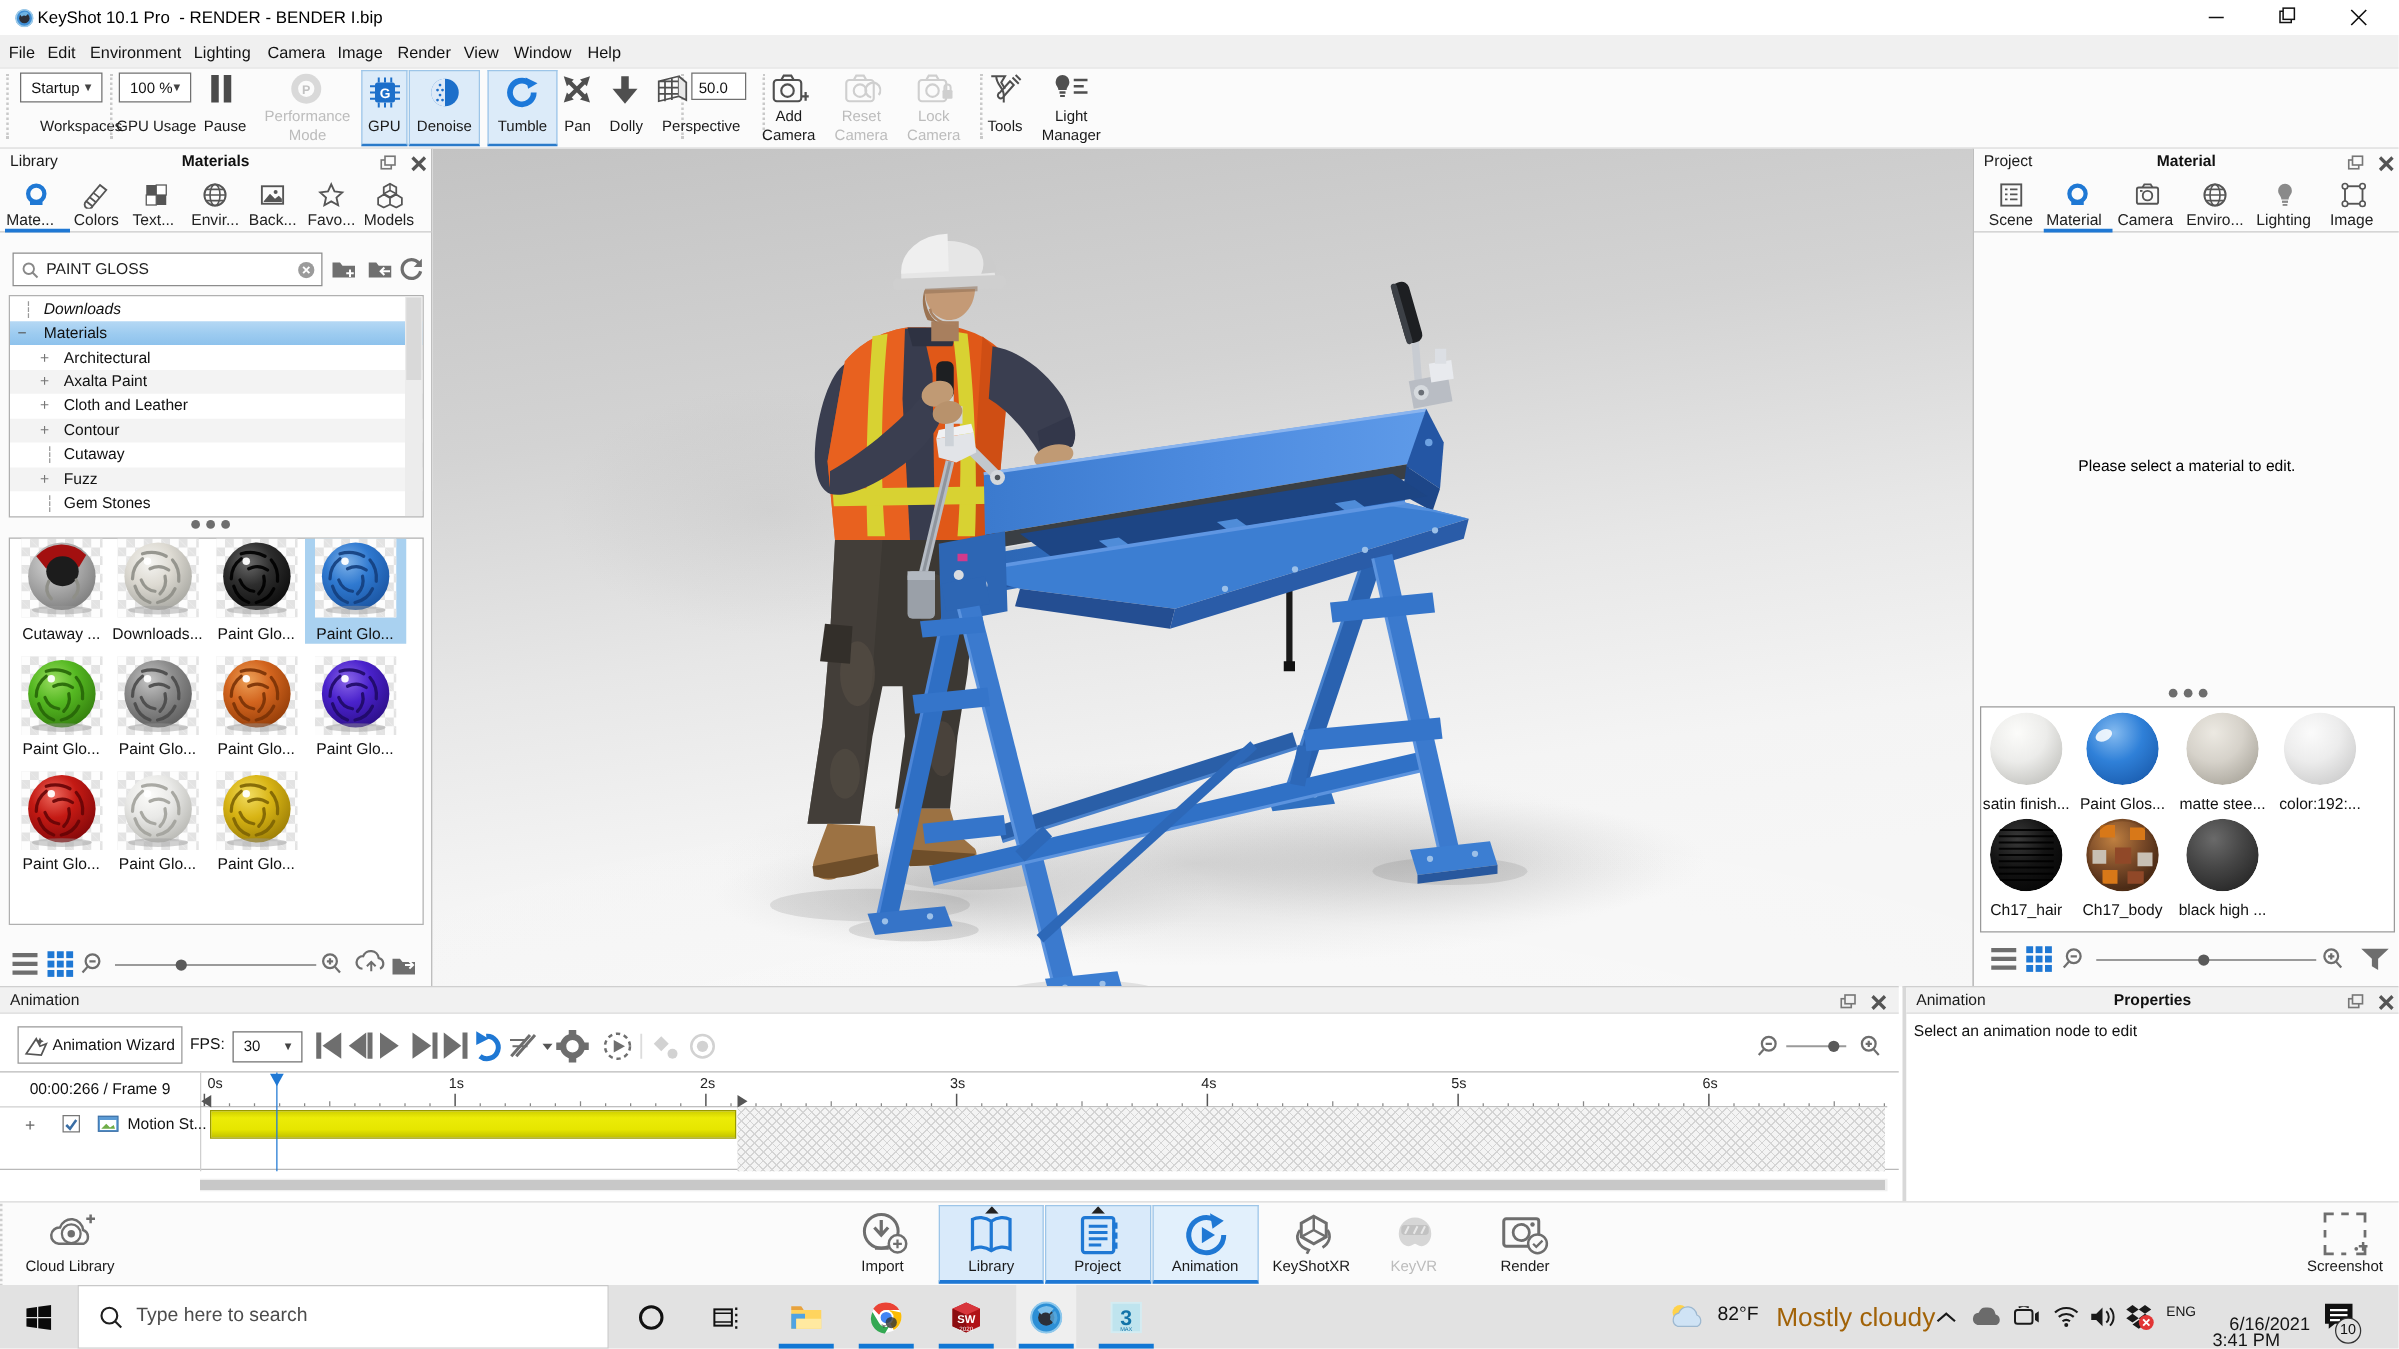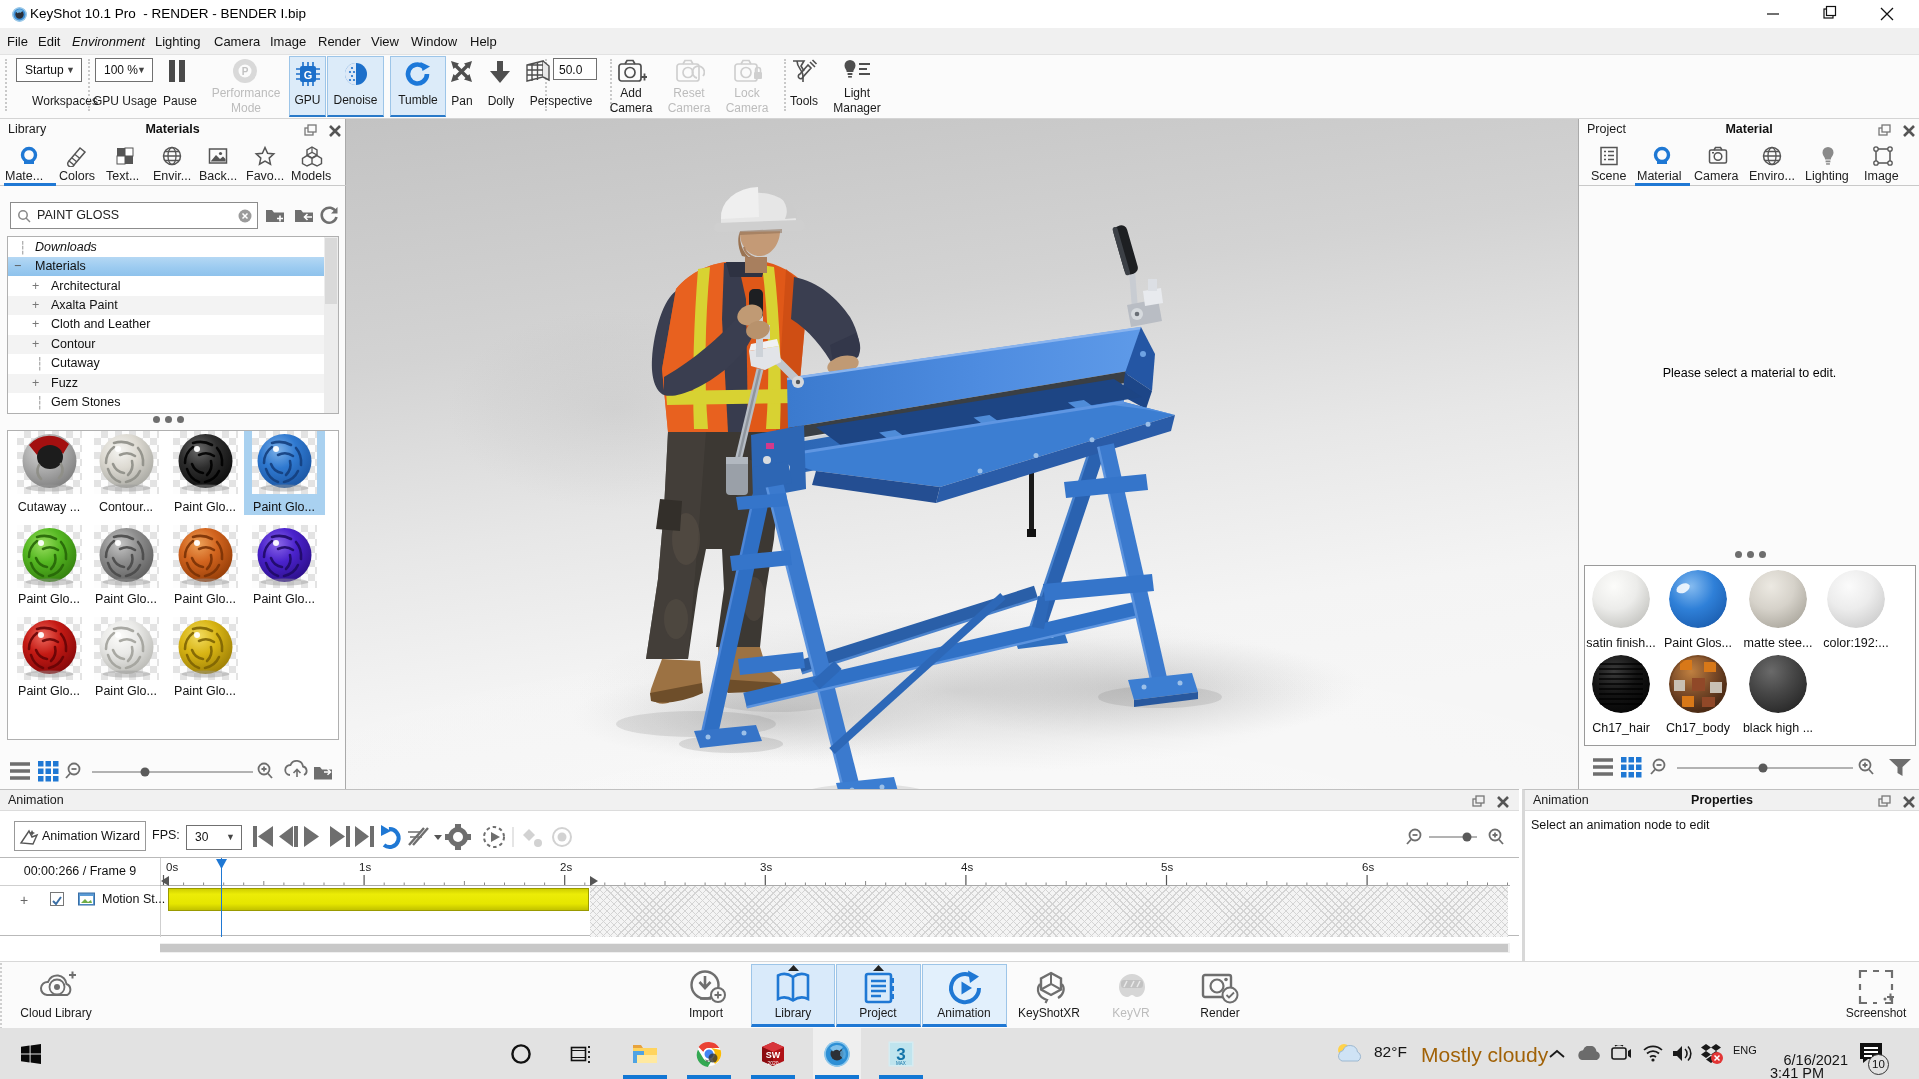--- a/index.html
+++ b/index.html
@@ -35,21 +35,21 @@
     <line x1="5" y1="14" x2="17" y2="14" stroke="#111" stroke-width="1.2"></line>
     <rect x="62" y="9" width="9" height="9" fill="none" stroke="#111" stroke-width="1.2"></rect>
     <rect x="64.5" y="6.5" width="9" height="9" fill="#fff" stroke="#111" stroke-width="1.2"></rect>
     <path d="M119 8 L131 20 M131 8 L119 20" stroke="#111" stroke-width="1.3"></path>
   </svg>
 </div>
 
 <div class="abs" style="left:0;top:28px;width:1919px;height:27px;background:#f0f0f0;border-bottom:1px solid #e2e2e2;font-size:13px;color:#111;">
   <span class="abs" style="left:7px;top:6px;">File</span>
   <span class="abs" style="left:38px;top:6px;">Edit</span>
-  <span class="abs" style="left:72px;top:6px;font-style:italic;">Environment</span>
+  <span class="abs" style="left:72px;top:6px;">Environment</span>
   <span class="abs" style="left:155px;top:6px;">Lighting</span>
   <span class="abs" style="left:214px;top:6px;">Camera</span>
   <span class="abs" style="left:270px;top:6px;">Image</span>
   <span class="abs" style="left:318px;top:6px;">Render</span>
   <span class="abs" style="left:371px;top:6px;">View</span>
   <span class="abs" style="left:411px;top:6px;">Window</span>
   <span class="abs" style="left:470px;top:6px;">Help</span>
 </div>
 
 <div id="toolbar" class="abs" style="left:0;top:55px;width:1919px;height:64px;background:#fbfbfb;border-bottom:1px solid #d4d4d4;">
@@ -322,21 +322,21 @@
           <path d="M46 40 q-4 9 -14 11"></path>
 <path d="M26 51 q-9 -3 -12 -13"></path>
           <path d="M12 32 q0 -10 8 -16"></path>
           <path d="M26 24 q8 -4 15 1"></path>
 <path d="M38 30 q2 8 -4 14"></path>
           <path d="M30 42 q-8 -1 -11 -9"></path>
         </g>
 <circle cx="24" cy="18" r="3" fill="#ffffff" opacity="0.95"></circle>
 <ellipse cx="32.5" cy="57" rx="24" ry="3.5" fill="#9a9a9a" opacity="0.45"></ellipse>
 </svg>
-<div class="thumblbl" style="left:87px;top:381px;width:78px;">Contour...</div>
+<div class="thumblbl" style="left:87px;top:381px;width:78px;">Downloads...</div>
 <div class="abs chk" style="left:173px;top:312px;width:65px;height:63px;"></div>
 <svg class="abs t" style="left:173px;top:312px;" width="65" height="63" viewBox="0 0 65 63">
 <defs>
           <radialGradient id="sg2" cx="0.38" cy="0.3" r="0.75">
 <stop offset="0" stop-color="#6a6a6a"></stop>
             <stop offset="0.45" stop-color="#2d2d2d"></stop>
             <stop offset="1" stop-color="#0c0c0c"></stop>
 </radialGradient>
         </defs>
 <circle cx="32.5" cy="30" r="27" fill="url(#sg2)"></circle>
@@ -1249,20 +1249,27 @@
     <path d="M30 29 h7 M33.5 25.5 v7" stroke="#6e6e6e" stroke-width="2"></path>
     <circle cx="28" cy="31" r="1.5" fill="#6e6e6e"></circle>
   </svg>
   <div class="lbl abs" style="left:1838px;top:44px;width:76px;">Screenshot</div>
 </div>
 
 <div id="taskbar" class="abs" style="left:0;top:1028px;width:1919px;height:51px;background:#e2e2e2;">
   <svg class="abs" style="left:21px;top:16px;" width="20" height="20" viewBox="0 0 20 20">
     <path d="M0 2.8 L8.6 1.6 V9.5 H0 Z M9.6 1.4 L20 0 V9.5 H9.6 Z M0 10.5 H8.6 V18.4 L0 17.2 Z M9.6 10.5 H20 V20 L9.6 18.6 Z" fill="#0a0a0a"></path>
   </svg>
+  <div class="abs" style="left:62px;top:0;width:425px;height:51px;background:#ffffff;border:1px solid #c8c8c8;">
+    <svg class="abs" style="left:16px;top:15px;" width="20" height="20" viewBox="0 0 20 20">
+      <circle cx="8.5" cy="8.5" r="6.3" fill="none" stroke="#1f1f1f" stroke-width="1.7"></circle>
+      <path d="M13 13 L18 18" stroke="#1f1f1f" stroke-width="1.7"></path>
+    </svg>
+    <div class="abs" style="left:46px;top:15px;font-size:15.5px;color:#4c4c4c;">Type here to search</div>
+  </div>
   <svg class="abs" style="left:510px;top:15px;" width="22" height="22" viewBox="0 0 22 22">
     <circle cx="11" cy="11" r="8.6" fill="none" stroke="#111" stroke-width="2.4"></circle>
   </svg>
   <svg class="abs" style="left:570px;top:16px;" width="22" height="20" viewBox="0 0 22 20">
     <rect x="1.5" y="3.5" width="14" height="13" fill="none" stroke="#111" stroke-width="1.6"></rect>
     <path d="M1.5 6.5 h14 M1.5 13.5 h14" stroke="#111" stroke-width="1.2"></path>
     <path d="M19 2 v2 M19 7 v2 M19 12 v2 M19 17 v2" stroke="#111" stroke-width="1.8"></path>
   </svg>
 
   <div class="abs" style="left:813px;top:0;width:48px;height:51px;background:#efefef;"></div>

